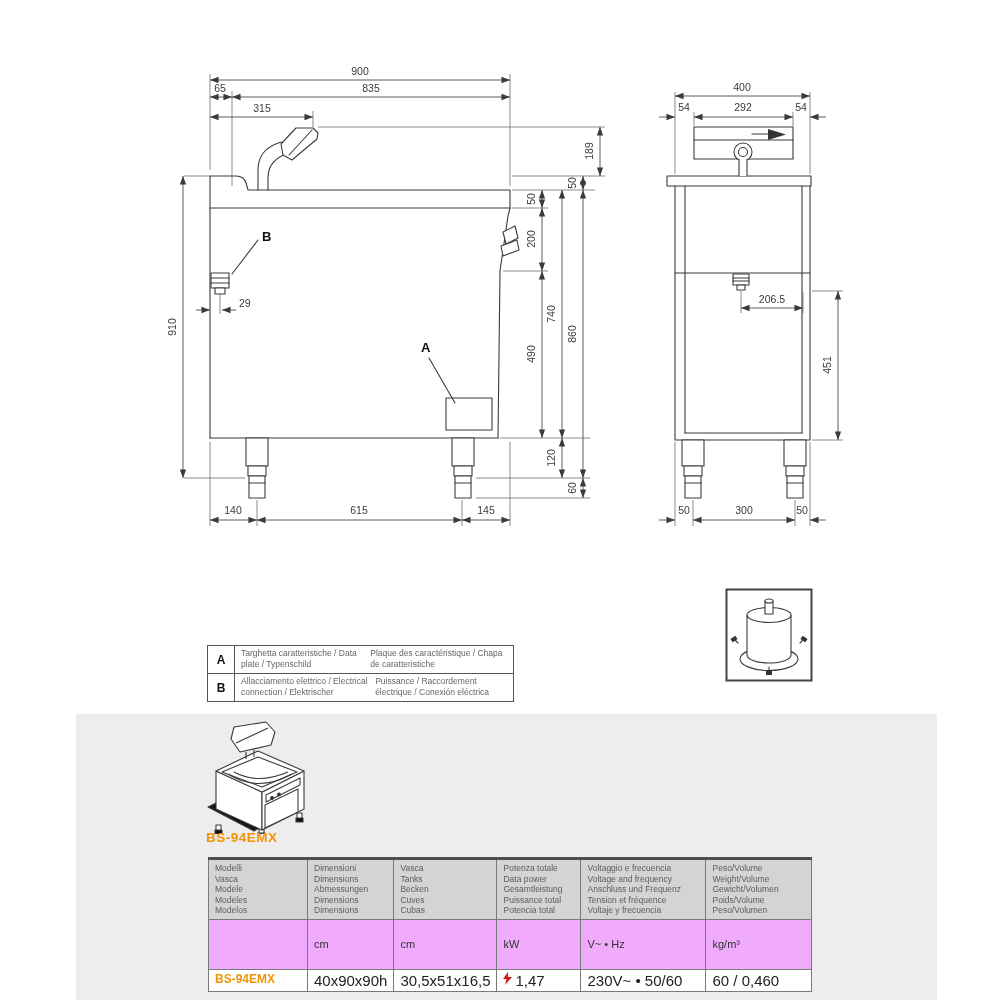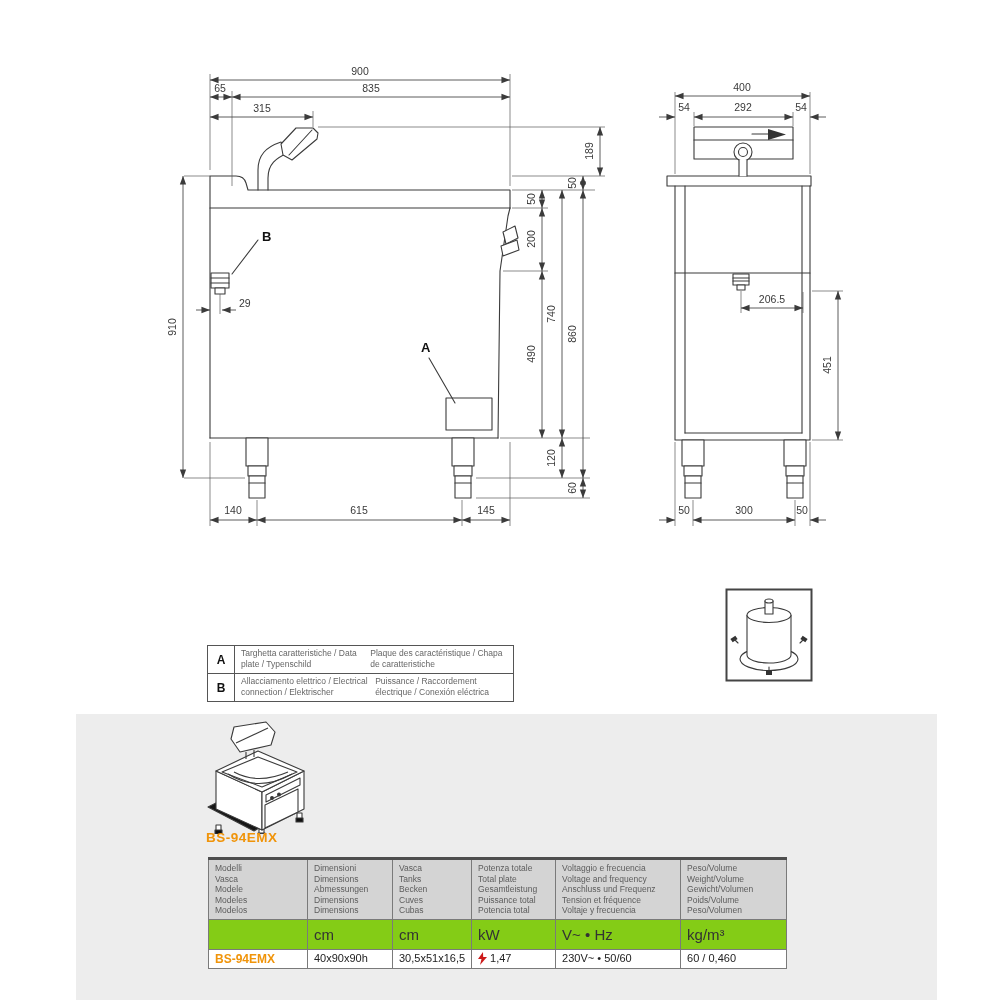--- a/index.html
+++ b/index.html
@@ -31,22 +31,22 @@
   .panel{position:absolute;left:76px;top:714px;width:861px;height:286px;background:#ededed}
   .product-svg{position:absolute;left:196px;top:719px}
   .model-label{position:absolute;left:206px;top:830px;font-size:13.5px;font-weight:bold;
                color:#f0940a;letter-spacing:.5px}
 
   
   .spec{position:absolute;left:208px;top:857px;border-collapse:collapse;table-layout:fixed;
         border-top:3px solid #4e4e4e}
   .spec td{border:1px solid #7a7a7a;vertical-align:top;padding:3px 6px;overflow:hidden}
   .spec tr.hdr td{background:#d4d4d4;height:50px;font-size:8.5px;line-height:10.5px;color:#5c5c5c}
-  .spec tr.units td{background:#84cc16;height:13px;font-size:15px;color:#333;padding:6px 6px}
-  .spec tr.vals td{background:#fff;height:13px;font-size:11px;color:#222;padding:2px 6px;white-space:nowrap}
+  .spec tr.units td{background:#f0abfc;height:13px;font-size:11px;color:#333;padding:18px 6px}
+  .spec tr.vals td{background:#fff;height:13px;font-size:15px;color:#222;padding:2px 6px;white-space:nowrap}
   .spec tr.vals td.model{font-size:12px;font-weight:bold;color:#f0940a}
   .kwcell{display:flex;gap:3px}
 </style>
 </head>
 <body>
 
 <svg class="drawing-svg" width="1000" height="560" viewBox="0 0 1000 560">
   <defs>
     <marker id="arw" viewBox="0 0 10 10" refX="9.5" refY="5" markerWidth="9" markerHeight="9" markerUnits="userSpaceOnUse" orient="auto-start-reverse">
       <path d="M0,1.5 L9.5,5 L0,8.5 Z" fill="#3b3b3b"></path>
@@ -298,21 +298,21 @@
     </td>
     <td>
       <div>Vasca</div>
           <div>Tanks</div>
       <div>Becken</div>
           <div>Cuves</div>
       <div>Cubas</div>
     </td>
     <td>
       <div>Potenza totale</div>
-          <div>Total plate</div>
+          <div>Data power</div>
       <div>Gesamtleistung</div>
           <div>Puissance total</div>
       <div>Potencia total</div>
     </td>
     <td>
       <div>Voltaggio e frecuencia</div>
           <div>Voltage and frequency</div>
       <div>Anschluss und Frequenz</div>
           <div>Tension et fréquence</div>
       <div>Voltaje y frecuencia</div>

